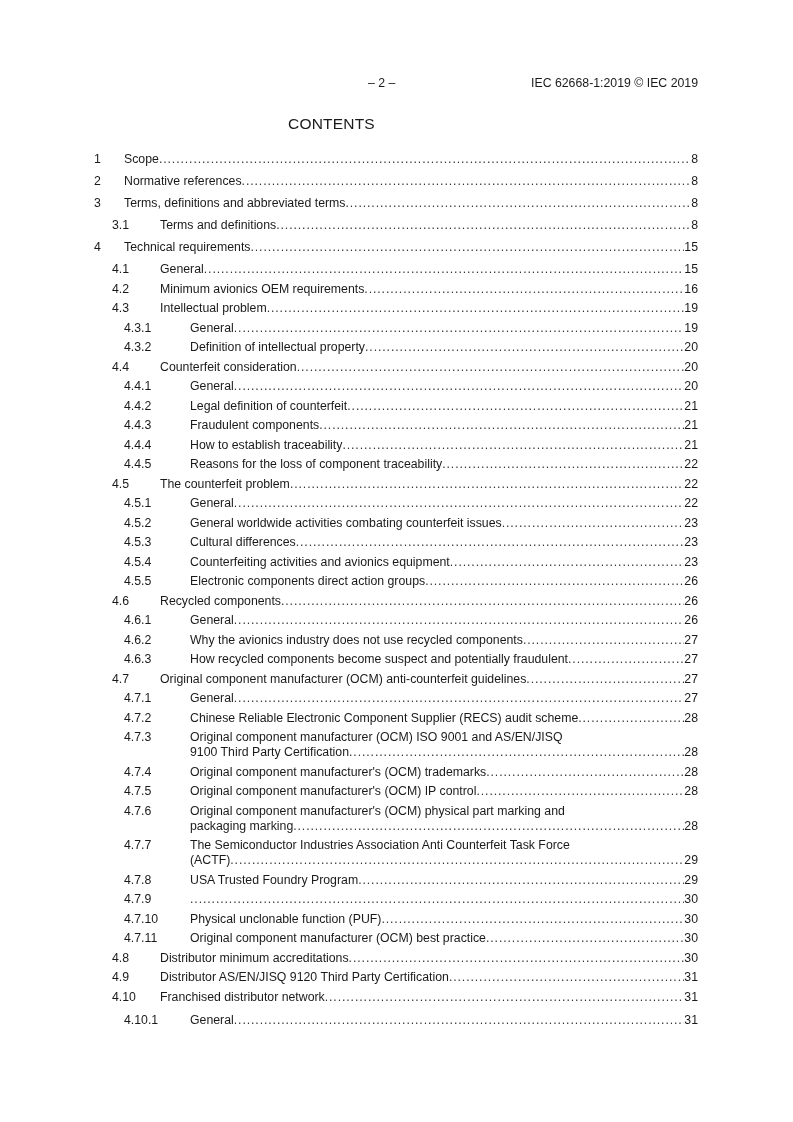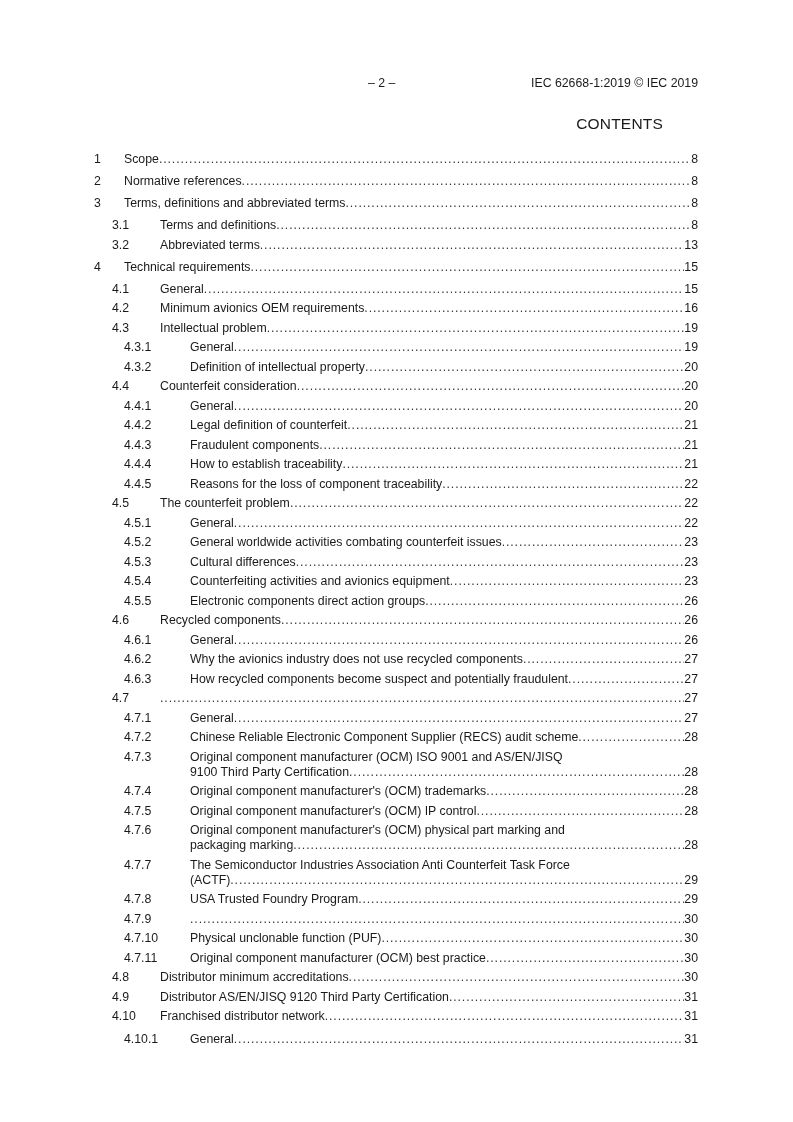--- a/index.html
+++ b/index.html
@@ -1,21 +1,21 @@
 <!DOCTYPE html>
 <html><head>
 <meta charset="utf-8">
 <style>
   html, body { margin: 0; padding: 0; background: #ffffff; }
   body { width: 793px; height: 1122px; position: relative; overflow: hidden;
          font-family: "Liberation Sans", sans-serif; color: #1a1a1a; }
   .hdr { position: absolute; top: 76px; left: 0; width: 793px; height: 16px; font-size: 12.3px; }
   .hdr .pg { position: absolute; left: 368px; }
   .hdr .std { position: absolute; right: 95px; }
-  .title { position: absolute; top: 115px; left: 0; width: 663px; text-align: right; font-size: 15.5px; letter-spacing: 0.2px; }
+  .title { position: absolute; top: 115px; left: 0; width: 663px; text-align: center; font-size: 15.5px; letter-spacing: 0.2px; }
   .toc { position: absolute; top: 145px; left: 94px; width: 604px; }
   .row { position: relative; font-size: 12.3px; line-height: 15px; }
   .line { display: flex; align-items: baseline; white-space: nowrap; overflow: hidden; }
   .num { position: absolute; left: 0; top: 0; }
   .txt { flex: 0 0 auto; }
   .dots { flex: 1 1 auto; overflow: hidden; white-space: nowrap; color: #333; letter-spacing: 0.9px; }
   .dots::after { content: "........................................................................................................................................................................................................................................"; }
   .pno { flex: 0 0 auto; }
   .l1 .content { margin-left: 30px; }
   .l2 .num { left: 18px; }
@@ -69,30 +69,20 @@
     <div class="row l2" style="margin-top: 7px;">
       <span class="num">3.1</span>
       <div class="content">
         <div class="line">
           <span class="txt">Terms and definitions</span>
           <span class="dots"></span>
           <span class="pno">8</span>
         </div>
       </div>
     </div>
-    <div class="row l2" style="margin-top: 4.5px;">
-      <span class="num">3.2</span>
-      <div class="content">
-        <div class="line">
-          <span class="txt">Abbreviated terms</span>
-          <span class="dots"></span>
-          <span class="pno">13</span>
-        </div>
-      </div>
-    </div>
     <div class="row l1" style="margin-top: 7px;">
       <span class="num">4</span>
       <div class="content">
         <div class="line">
           <span class="txt">Technical requirements</span>
           <span class="dots"></span>
           <span class="pno">15</span>
         </div>
       </div>
     </div>
@@ -303,20 +293,21 @@
           <span class="txt">How recycled components become suspect and potentially fraudulent</span>
           <span class="dots"></span>
           <span class="pno">27</span>
         </div>
       </div>
     </div>
     <div class="row l2" style="margin-top: 4.5px;">
       <span class="num">4.7</span>
       <div class="content">
         <div class="line">
+          <span class="txt">Original component manufacturer (OCM) anti-counterfeit guidelines</span>
           <span class="dots"></span>
           <span class="pno">27</span>
         </div>
       </div>
     </div>
     <div class="row l3" style="margin-top: 4.5px;">
       <span class="num">4.7.1</span>
       <div class="content">
         <div class="line">
           <span class="txt">General</span>

